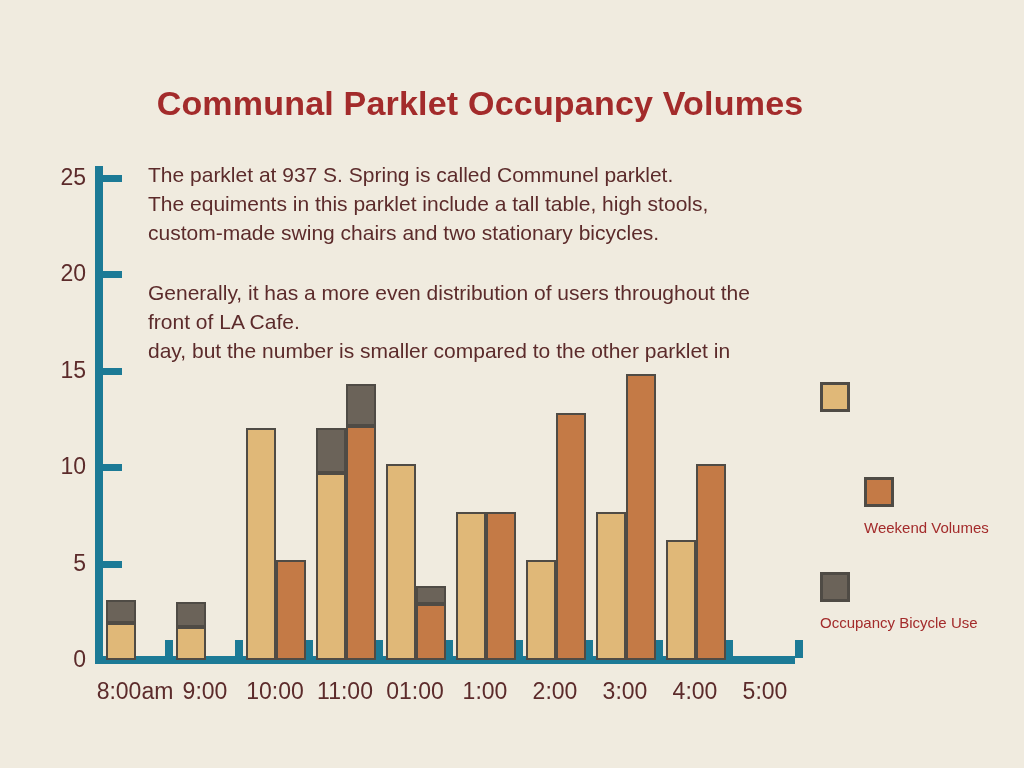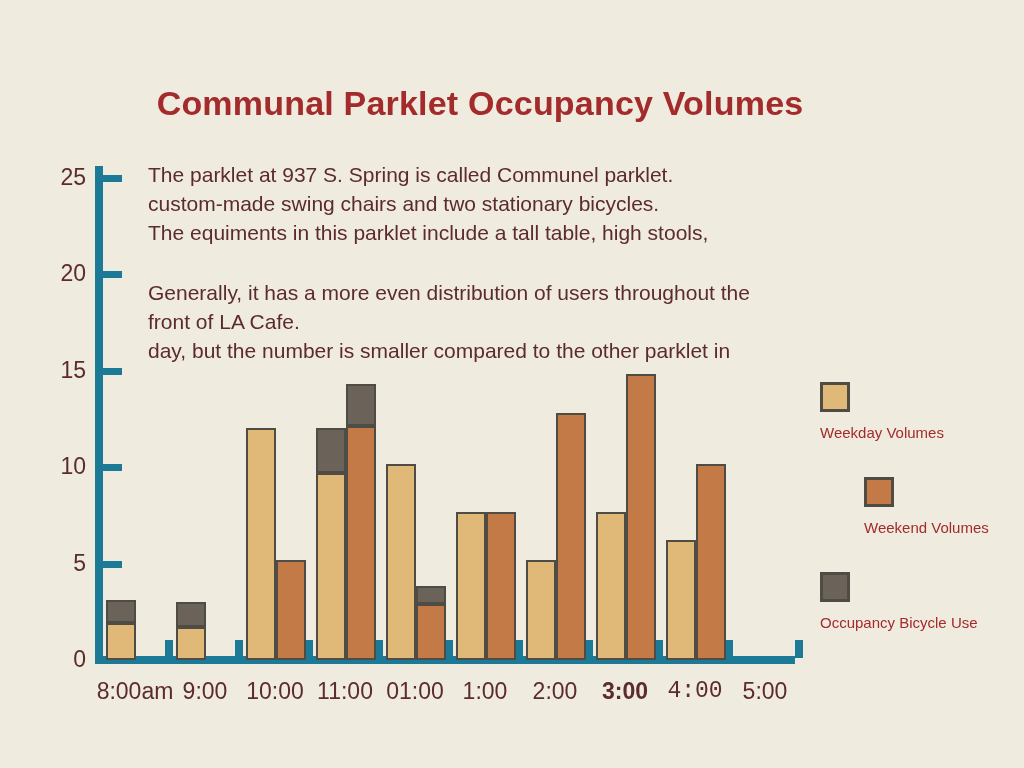--- a/index.html
+++ b/index.html
@@ -140,22 +140,22 @@
   }
 </style>
 </head>
 <body>
 
 <div id="chart-title">Communal Parklet Occupancy Volumes</div>
 
 <div id="description">
     <div class="para">
       <div class="line">The parklet at 937 S. Spring is called Communel parklet.</div>
+      <div class="line">The equiments in this parklet include a tall table, high stools,</div>
       <div class="line">custom-made swing chairs and two stationary bicycles.</div>
-      <div class="line">The equiments in this parklet include a tall table, high stools,</div>
     </div>
     <div class="para">
       <div class="line">Generally, it has a more even distribution of users throughout the</div>
       <div class="line">front of LA Cafe.</div>
       <div class="line">day, but the number is smaller compared to the other parklet in</div>
     </div>
   </div>
 
 <div id="plot">
   <div class="axis-line-v"></div>
@@ -194,23 +194,23 @@
       <div class="xlabel" style="left: 275px;">10:00</div>
       <div class="xtick" style="left: 305px;"></div>
       <div class="xlabel" style="left: 345px;">11:00</div>
       <div class="xtick" style="left: 375px;"></div>
       <div class="xlabel" style="left: 415px;">01:00</div>
       <div class="xtick" style="left: 445px;"></div>
       <div class="xlabel" style="left: 485px;">1:00</div>
       <div class="xtick" style="left: 515px;"></div>
       <div class="xlabel" style="left: 555px;">2:00</div>
       <div class="xtick" style="left: 585px;"></div>
-      <div class="xlabel" style="left: 625px; font-weight: bold;">3:00</div>
+      <div class="xlabel" style="left: 625px;">3:00</div>
       <div class="xtick" style="left: 655px;"></div>
-      <div class="xlabel" style="left: 695px; font-family: Liberation Mono, monospace;">4:00</div>
+      <div class="xlabel" style="left: 695px;">4:00</div>
       <div class="xtick" style="left: 725px;"></div>
       <div class="xlabel" style="left: 765px;">5:00</div>
       <div class="xtick" style="left: 795px;"></div>
     </div>
   <div id="bars">
       <div class="bar weekday" style="left: 106px; top: 623.33px; width: 30px; height: 36.67px;"></div>
       <div class="bar bike" style="left: 106px; top: 600.17px; width: 30px; height: 23.16px;"></div>
       <div class="bar weekday" style="left: 176px; top: 627.19px; width: 30px; height: 32.81px;"></div>
       <div class="bar bike" style="left: 176px; top: 602.1px; width: 30px; height: 25.09px;"></div>
       <div class="bar weekday" style="left: 246px; top: 428.4px; width: 30px; height: 231.6px;"></div>
@@ -229,21 +229,20 @@
       <div class="bar weekday" style="left: 596px; top: 512.355px; width: 30px; height: 147.645px;"></div>
       <div class="bar weekend" style="left: 626px; top: 374.36px; width: 30px; height: 285.64px;"></div>
       <div class="bar weekday" style="left: 666px; top: 540.34px; width: 30px; height: 119.66px;"></div>
       <div class="bar weekend" style="left: 696px; top: 464.105px; width: 30px; height: 195.895px;"></div>
     </div>
 </div>
 
 <div id="legend">
     <div class="legend-entry" style="top: 0px;">
       <div class="legend-swatch" style="background: rgb(224, 184, 120);"></div>
-      <div class="legend-label">Weekday Volumes</div>
     </div>
     <div class="legend-entry" style="top: 95px; margin-left: 44px;">
       <div class="legend-swatch" style="background: rgb(196, 122, 70);"></div>
       <div class="legend-label">Weekend Volumes</div>
     </div>
     <div class="legend-entry" style="top: 190px;">
       <div class="legend-swatch" style="background: rgb(107, 99, 89);"></div>
       <div class="legend-label">Occupancy Bicycle Use</div>
     </div>
   </div>

